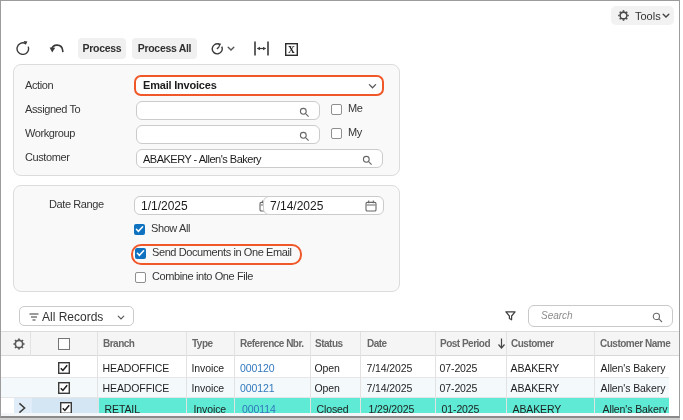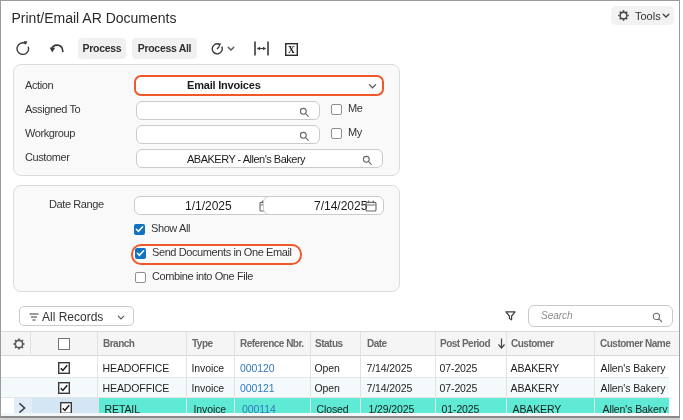--- a/index.html
+++ b/index.html
@@ -1,37 +1,36 @@
 <!DOCTYPE html>
 <html><head>
 <meta charset="utf-8">
 <style>
 * { margin:0; padding:0; box-sizing:border-box; }
 html,body { width:683px; height:420px; background:#fff; font-family:"Liberation Sans", sans-serif; }
 #page { position:relative; width:680px; height:418px; background:#fff; border:1px solid #9c9c9c; border-bottom:2px solid #8a8a8a; box-shadow:0 2px 0 rgba(160,160,160,0.5); overflow:hidden; }
 .abs { position:absolute; }
 .lbl { font-size:11px; color:#353535; letter-spacing:-0.4px; }
 .field { position:absolute; height:19px; background:#fff; border:1px solid #cbcbcb; border-radius:6px; }
-.ftext { position:absolute; font-size:11px; color:#1c1c1c; top:3px; left:6px; white-space:nowrap; letter-spacing:-0.5px;margin-left:44px; }
+.ftext { position:absolute; font-size:11px; color:#1c1c1c; top:3px; left:6px; white-space:nowrap; letter-spacing:-0.5px; }
 .panel { position:absolute; left:12px; width:387px; background:#f9f9f9; border:1px solid #dcdcdc; border-radius:8px; }
 .cb { position:absolute; width:11px; height:11px; }
 .cb svg { display:block; }
 .cb-blue { background:#0e72c0; border-radius:2px; }
 .cb-off { background:#fff; border:1px solid #8f8f8f; border-radius:2px; }
 .btn { position:absolute; height:21px; background:#f0f0f0; border-radius:4px; font-size:10.5px; font-weight:700; letter-spacing:-0.3px; color:#2f2f2f; text-align:center; line-height:21px; }
 .hcell { position:absolute; font-size:10px; font-weight:700; color:#686868; white-space:nowrap; letter-spacing:-0.5px; }
 .gcell { position:absolute; font-size:10.5px; color:#1e1e1e; white-space:nowrap; top:4.5px; letter-spacing:-0.1px; }
 .link { color:#3279bd; }
 .vline { position:absolute; width:1px; background:#e2e2e2; }
 </style>
 </head>
 <body>
 <div id="page">
 
-  <div class="abs" style="left:10.5px; top:9px; font-size:14px; color:#2b2b2b;">Print/Email AR Documents</div>
 
   <div class="abs" style="left:610px; top:5px; width:63px; height:19px; background:#f2f2f2; border-radius:5px;">
     <svg class="abs" style="left:7px; top:4px;" width="11" height="11" viewBox="0 0 12 12">
       <circle cx="6" cy="6" r="3.7" stroke="#484848" stroke-width="1.7" fill="none"></circle>
       <g stroke="#484848" stroke-width="1.7" stroke-linecap="butt">
         <line x1="6" y1="0.2" x2="6" y2="1.7"></line>
           <line x1="6" y1="10.3" x2="6" y2="11.8"></line>
         <line x1="0.2" y1="6" x2="1.7" y2="6"></line>
           <line x1="10.3" y1="6" x2="11.8" y2="6"></line>
         <line x1="1.9" y1="1.9" x2="3" y2="3"></line>

